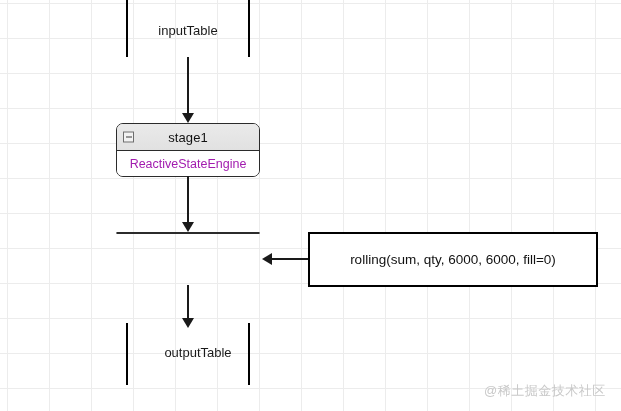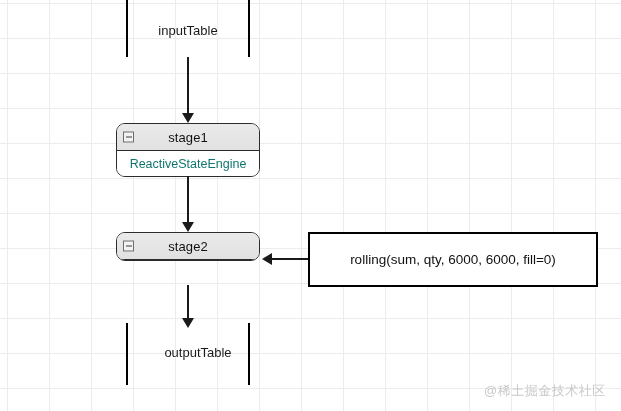--- a/index.html
+++ b/index.html
@@ -84,21 +84,21 @@
   }
   .stage-body {
     height: 25px;
     display: flex;
     align-items: center;
     justify-content: center;
     background: #ffffff;
   }
   .stage-body span {
     font-size: 12.5px;
-    color: #0f766e;
+    color: #a21caf;
     white-space: nowrap;
   }
 
   
   .expr-box {
     position: absolute;
     border: 2px solid #000000;
     background: #ffffff;
     box-sizing: border-box;
     display: flex;
@@ -156,42 +156,36 @@
 
   <div class="table-node">
     <div class="table-bar" style="left:126px; top:0px; height:57px;"></div>
     <div class="table-bar" style="left:248px; top:0px; height:57px;"></div>
     <div class="table-label" style="left:126px; top:23px; width:124px;">inputTable</div>
   </div>
 
   <div class="edge edge-v" style="left:187px; top:57px; height:58px;"></div>
   <div class="arrow-down" style="left:182px; top:113px;"></div>
 
-  <div class="stage-box" style="left:116px; top:123px;">
+  <div class="stage-box" style="left:116px; top:123px;border-radius:7px;">
     <div class="stage-header">
       <span class="collapse-icon">
           <i></i>
         </span>
       <span class="stage-title">stage1</span>
     </div>
     <div class="stage-body">
       <span>ReactiveStateEngine</span>
     </div>
   </div>
 
   <div class="edge edge-v" style="left:187px; top:176px; height:48px;"></div>
   <div class="arrow-down" style="left:182px; top:222px;"></div>
 
   <div class="stage-box" style="left:116px; top:232px;">
-    <div class="stage-header">
-      <span class="collapse-icon">
-          <i></i>
-        </span>
-      <span class="stage-title">stage2</span>
-    </div>
   </div>
 
   <div class="expr-box" style="left:308px; top:232px; width:290px; height:55px;">
     <span>rolling(sum, qty, 6000, 6000, fill=0)</span>
   </div>
 
   <div class="edge edge-h" style="left:272px; top:258px; width:36px;"></div>
   <div class="arrow-left" style="left:262px; top:253px;"></div>
 
   <div class="edge edge-v" style="left:187px; top:285px; height:36px;"></div>

